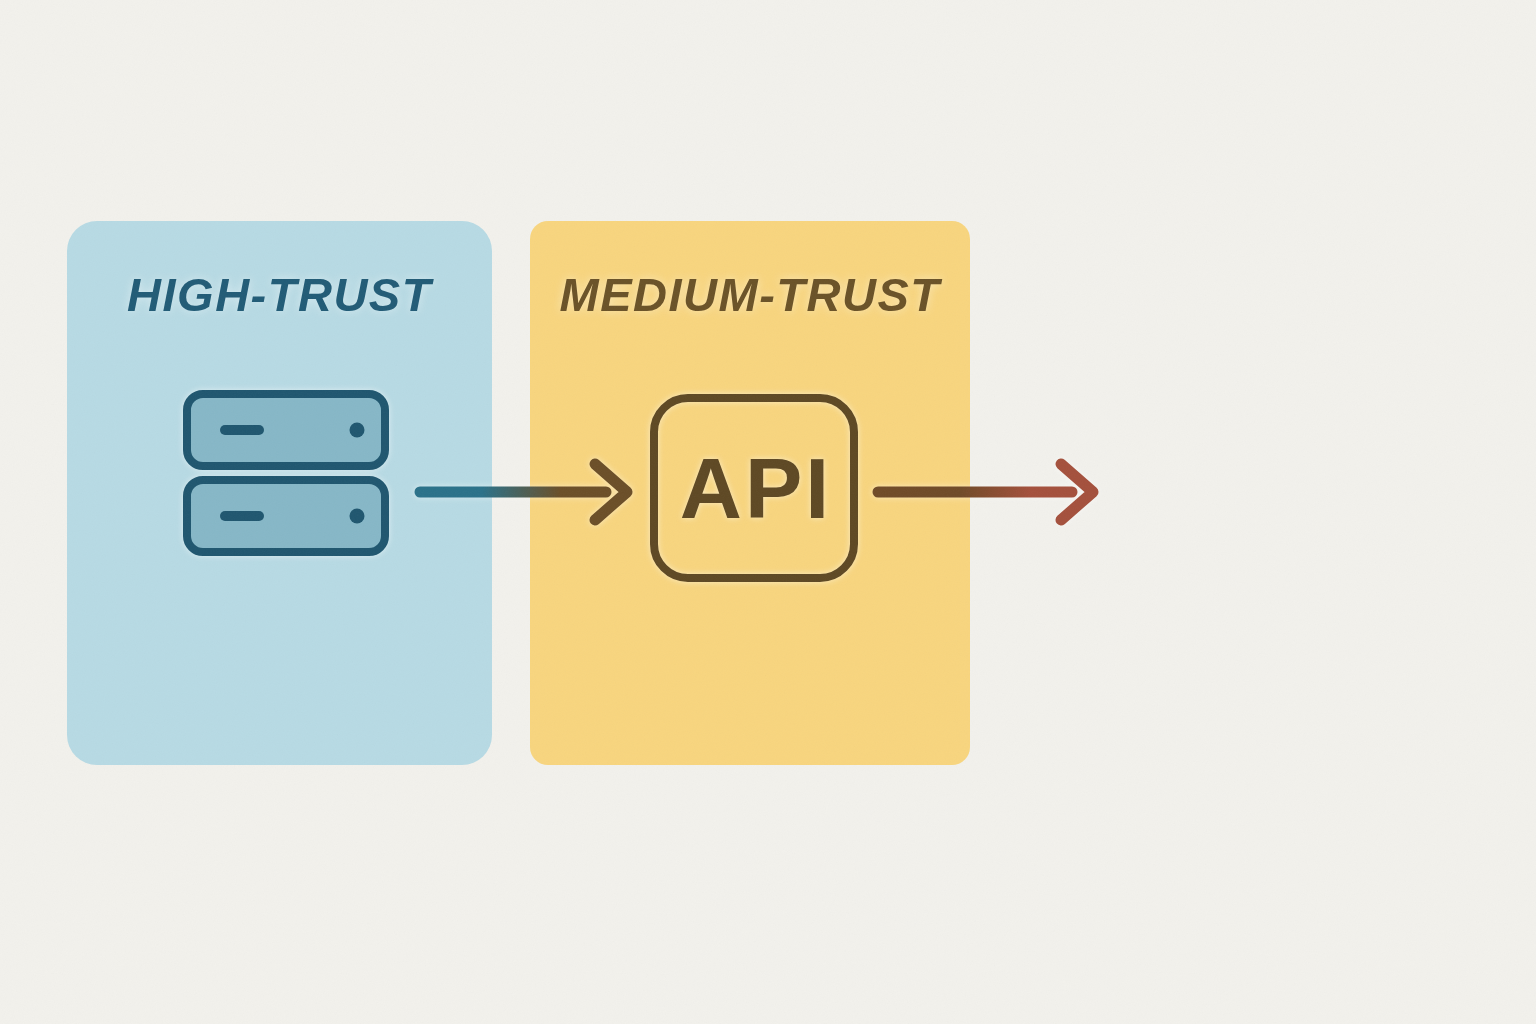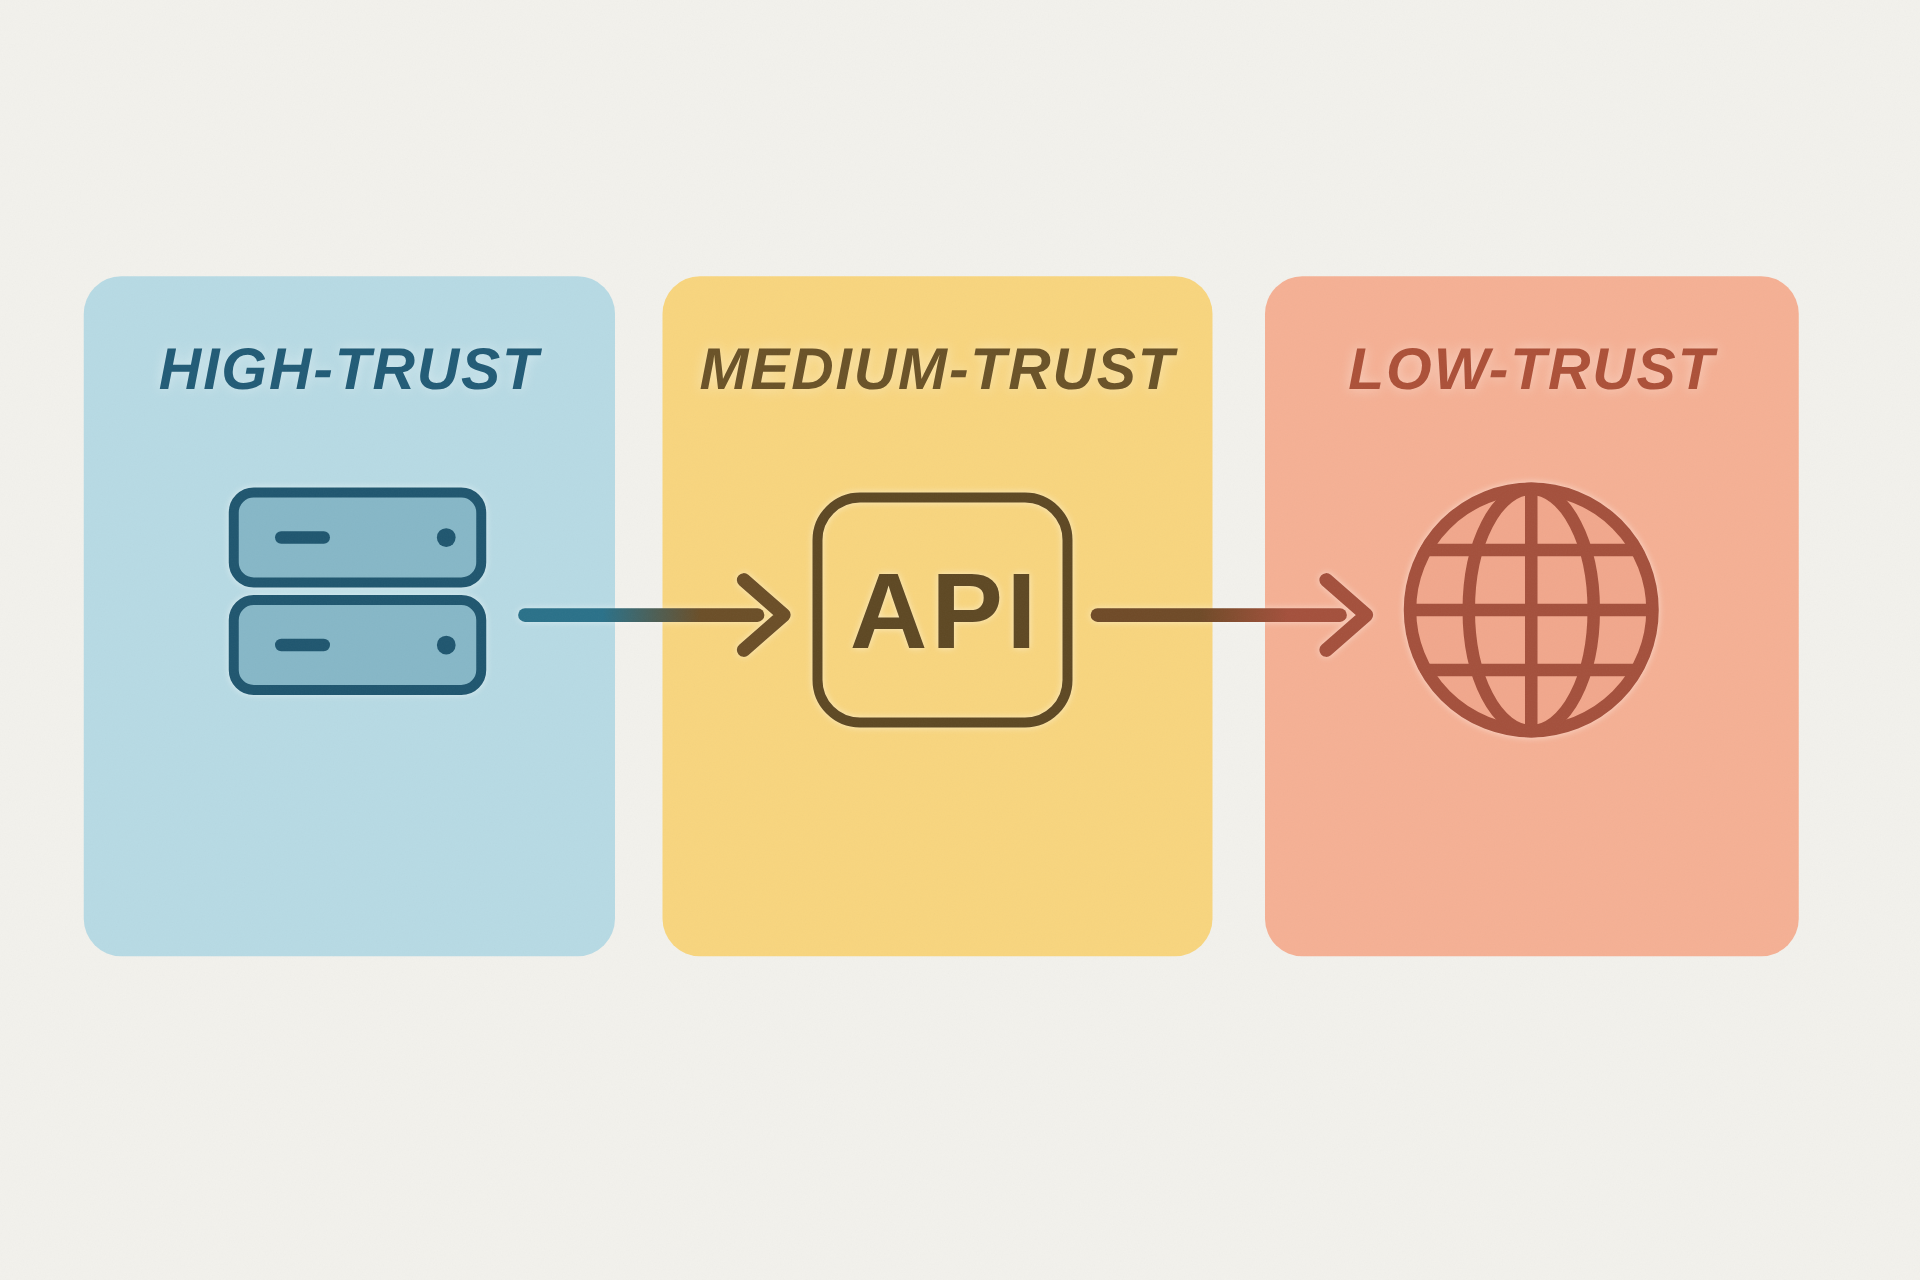--- a/index.html
+++ b/index.html
@@ -5,21 +5,21 @@
   html,body{margin:0;padding:0;background:#f2f1ec;}
   .stage{
     position:relative;width:1536px;height:1024px;overflow:hidden;
     background:#f2f1ec;
     font-family:"Liberation Sans","DejaVu Sans",sans-serif;
   }
   .panel{
     position:absolute;top:221px;height:544px;border-radius:30px;
   }
   .panel-high{left:67px;width:425px;background:#b7dae4;}
-  .panel-medium{left:530px;width:440px;background:#f8d57e;}
+  .panel-medium{left:530px;width:440px;background:#f8d57e;border-radius:18px;}
   .panel-low{left:1012px;width:427px;background:#f5b094;}
   .panel-title{
     position:absolute;top:46px;left:0;width:100%;
     text-align:center;font-size:47px;font-weight:700;letter-spacing:1.5px;
     text-shadow:0 0 10px rgba(255,255,255,0.45);
     user-select:none;
     font-style:italic;
   }
   .panel-high .panel-title{color:#215b76;}
   .panel-medium .panel-title{color:#6a5227;}
@@ -58,31 +58,20 @@
   </div>
 
   <div class="panel panel-medium">
     <div class="panel-title">MEDIUM-TRUST</div>
     <svg class="icon api-icon" width="212" height="192" viewBox="0 0 212 192" xmlns="http://www.w3.org/2000/svg">
       <rect x="6" y="6" width="200" height="180" rx="34" fill="none" stroke="#5e4823" stroke-width="8"></rect>
       <text class="api-label-text" x="108" y="126" text-anchor="middle" fill="#5e4823">API</text>
     </svg>
   </div>
 
-  <div class="panel panel-low">
-    <div class="panel-title">LOW-TRUST</div>
-    <svg class="icon globe-icon" width="220" height="220" viewBox="0 0 220 220" xmlns="http://www.w3.org/2000/svg">
-      <circle cx="110" cy="110" r="97" fill="#f1a78c" stroke="#a4503c" stroke-width="10"></circle>
-      <ellipse cx="110" cy="110" rx="50" ry="97" fill="none" stroke="#a4503c" stroke-width="10"></ellipse>
-      <line x1="110" y1="13" x2="110" y2="207" stroke="#a4503c" stroke-width="10"></line>
-      <line x1="13" y1="110" x2="207" y2="110" stroke="#a4503c" stroke-width="10"></line>
-      <line x1="26" y1="62" x2="194" y2="62" stroke="#a4503c" stroke-width="10" stroke-linecap="round"></line>
-      <line x1="26" y1="158" x2="194" y2="158" stroke="#a4503c" stroke-width="10" stroke-linecap="round"></line>
-    </svg>
-  </div>
 
   <svg class="flow-arrow arrow-1" width="230" height="76" viewBox="0 0 230 76" xmlns="http://www.w3.org/2000/svg">
     <defs>
       <linearGradient id="grad-arrow-1" gradientUnits="userSpaceOnUse" x1="12" y1="38" x2="219" y2="38">
         <stop offset="0" stop-color="#2a7189"></stop>
         <stop offset="0.3" stop-color="#2a7189"></stop>
         <stop offset="0.68" stop-color="#6b4e27"></stop>
         <stop offset="1" stop-color="#6b4e27"></stop>
       </linearGradient>
     </defs>

